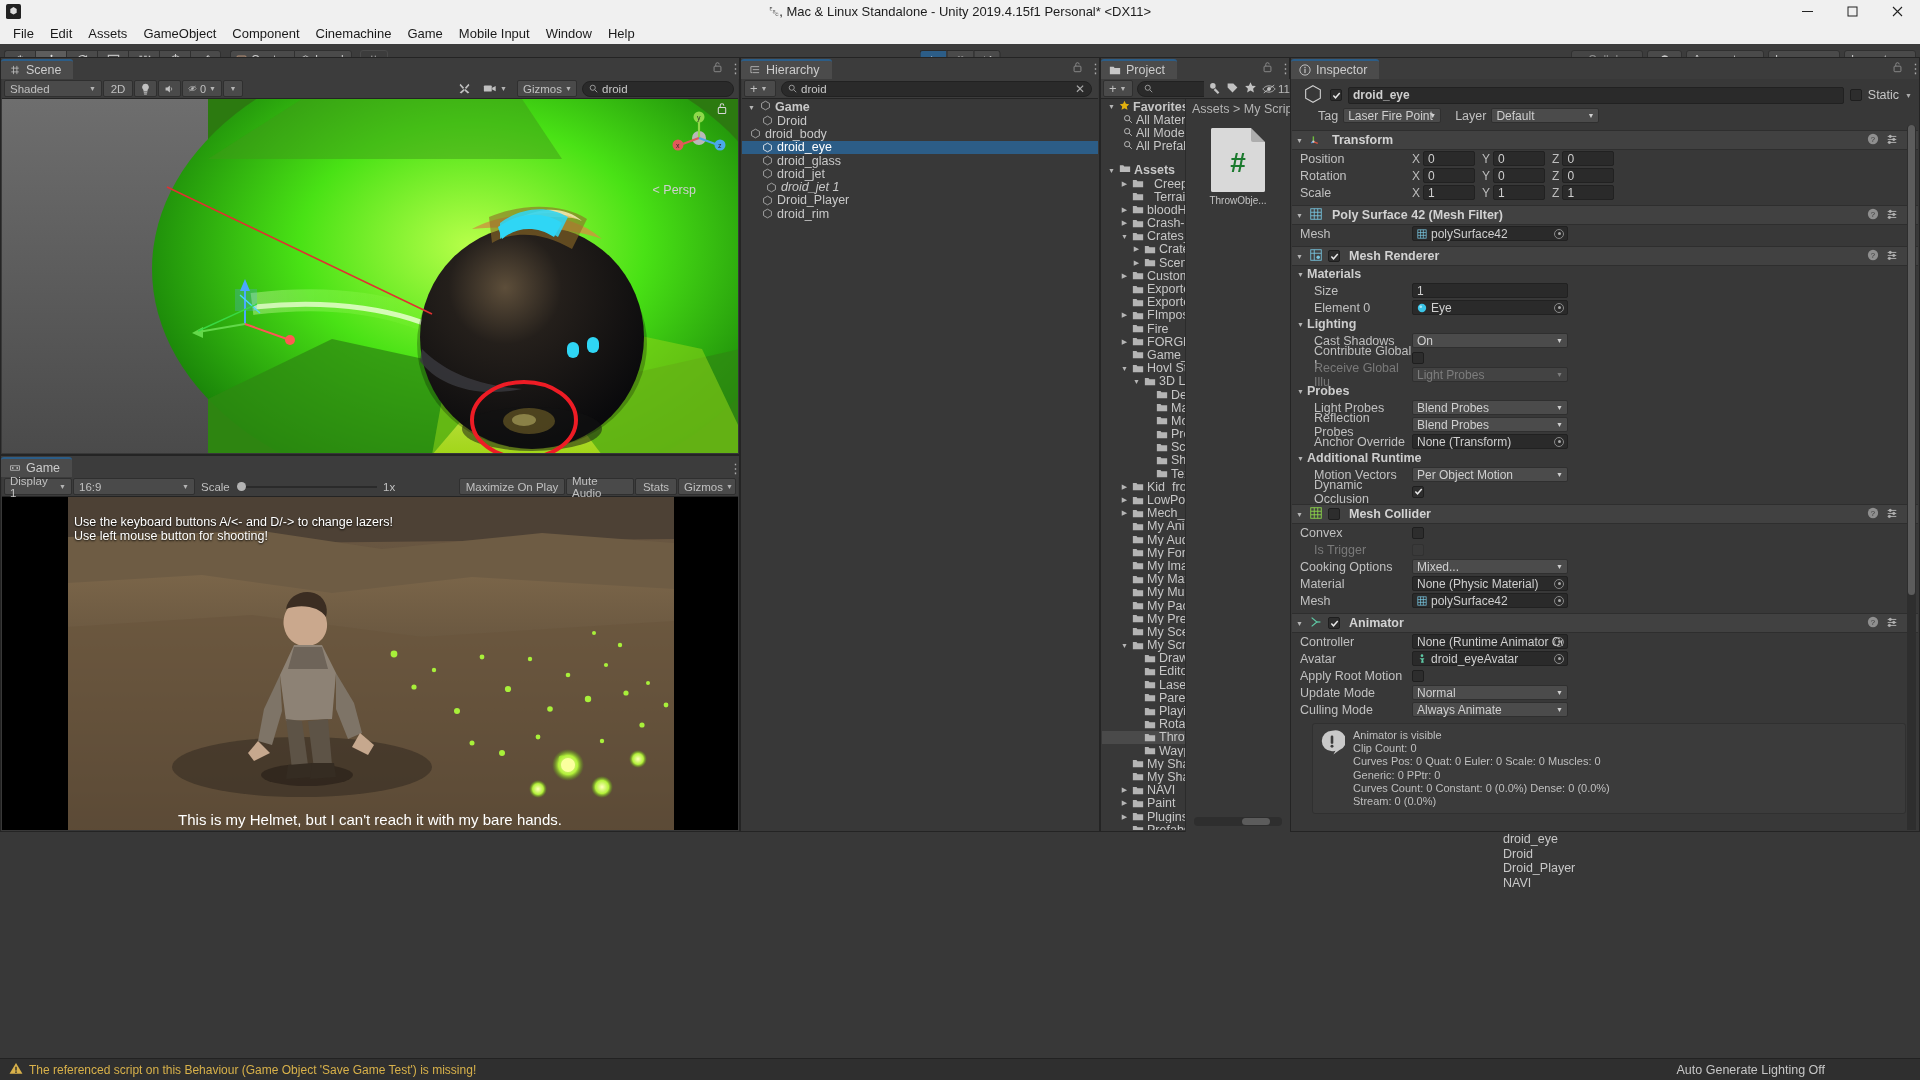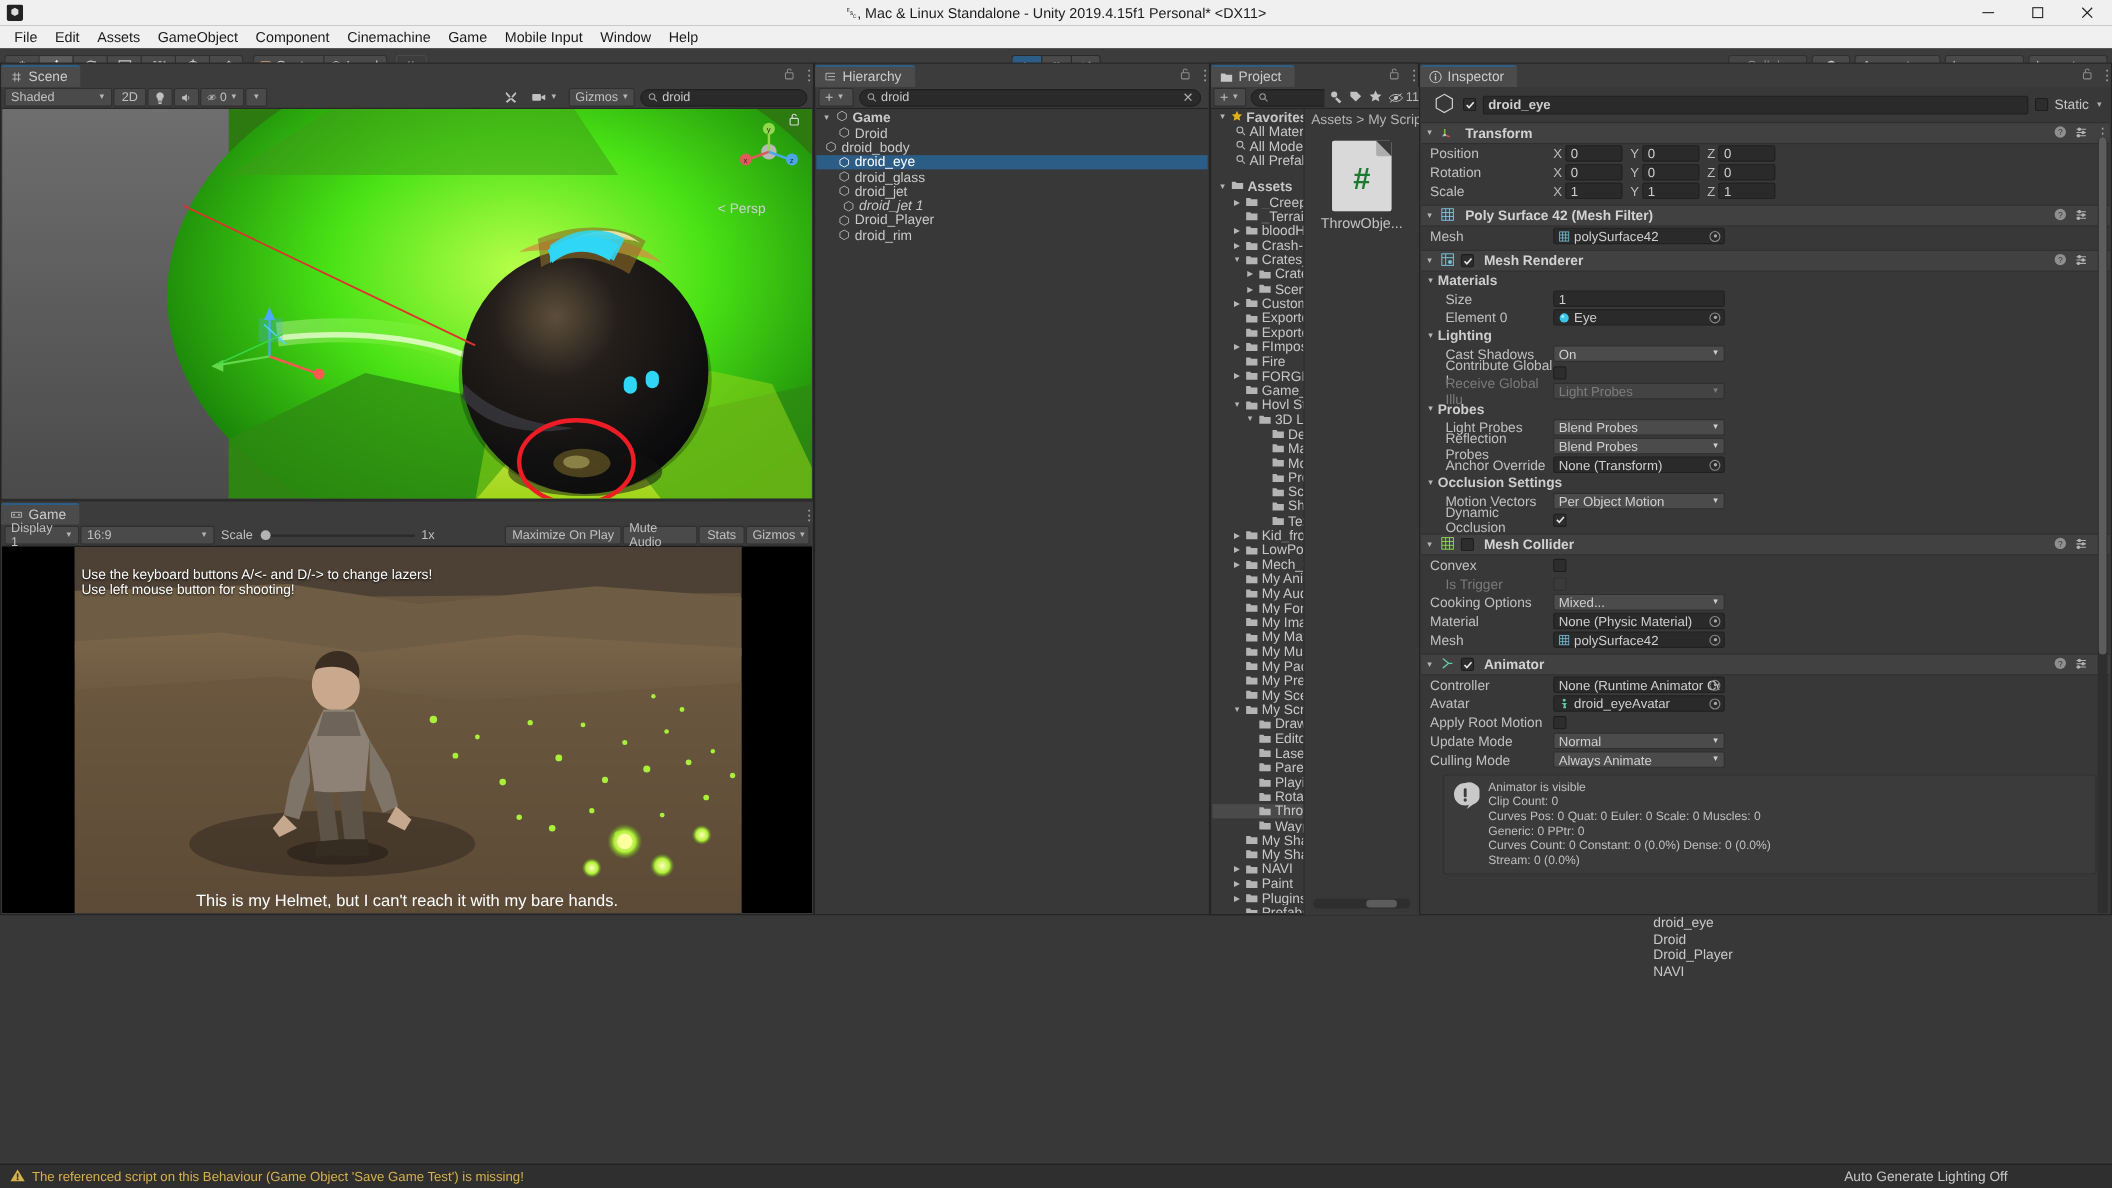--- a/index.html
+++ b/index.html
@@ -147,21 +147,21 @@
   
   .game-text { position:absolute; font-size:12.5px; color:#ffffff; text-shadow:0 1px 2px #000; }
   .subtitle { position:absolute; left:0; right:0; text-align:center; font-size:15px; color:#fff; }
 
   .scrollbar-v { position:absolute; width:9px; background:#2e2e2e; border-radius:4px; }
   .scrollbar-v i { position:absolute; left:1px; right:1px; background:#5c5c5c; border-radius:4px; display:block;}
   .scrollbar-h { position:absolute; height:9px; background:#2e2e2e; border-radius:4px; }
   .scrollbar-h i { position:absolute; top:1px; bottom:1px; background:#5c5c5c; border-radius:4px; display:block;}
   .cs-icon { width:54px; height:64px; margin:0 auto; background:#d6d6d6; position:relative; border-radius:2px; }
   .cs-icon:after { content:""; position:absolute; right:0; top:0; border-width:0 14px 14px 0; border-style:solid; border-color:#383838 #383838 transparent transparent; }
-  .cs-label { font-size:13px; color:#c3c3c3; margin-top:3px; }
+  .cs-label { font-size:10px; color:#c3c3c3; margin-top:3px; }
   .breadcrumb { font-size:12.5px; color:#b4b4b4; }
 </style>
 </head>
 <body>
 
 <div class="app">
 
   <div class="titlebar">
     <div class="tb-icon">
       <svg width="15" height="15" viewBox="0 0 16 16">
@@ -1351,20 +1351,32 @@
             </svg>
         </span>
         <div class="field" style="flex:1;height:17px;font-weight:bold">
           <span>droid_eye</span>
         </div>
         <span class="cbox"></span>
         <span style="font-size:12.5px;color:#c6c6c6">Static</span>
         <span class="caret-sm">▼</span>
       </div>
 
+      <div style="display:flex;align-items:center;height:19px;padding-left:26px;gap:5px">
+        <span style="font-size:12.5px;color:#c0c0c0">Tag</span>
+        <div class="drop" style="width:98px">
+          <span>Laser Fire Point</span>
+          <span class="dcaret">▼</span>
+        </div>
+        <span style="font-size:12.5px;color:#c0c0c0;margin-left:9px">Layer</span>
+        <div class="drop" style="width:108px">
+          <span>Default</span>
+          <span class="dcaret">▼</span>
+        </div>
+      </div>
 
       <div class="comp-head" style="margin-top:5px">
         <span class="tri">▼</span>
         <span>
           <svg width="14" height="14" viewBox="0 0 16 16" fill="none" stroke-width="1.6">
               <path d="M5 11V5" stroke="#6fbf3f"></path>
               <path d="M5 11l5 2" stroke="#d9543f"></path>
               <path d="M5 11l-2.5 1.5" stroke="#4a8fd6"></path>
               <circle cx="5" cy="11" r="1.3" fill="#ccc" stroke="none"></circle>
             </svg>
@@ -1569,21 +1581,21 @@
         <div class="objfield" style="width:156px">
           <span>None (Transform)</span>
           <span class="dot">
               <i></i>
             </span>
         </div>
       </div>
 
       <div class="sect">
         <span class="tri">▼</span>
-        <span>Occlusion Settings</span>
+        <span>Additional Runtime</span>
       </div>
       <div class="row">
         <span class="lbl ind">Motion Vectors</span>
         <div class="drop" style="width:156px">
           <span>Per Object Motion</span>
           <span class="dcaret">▼</span>
         </div>
       </div>
       <div class="row">
         <span class="lbl ind">Dynamic Occlusion</span>

